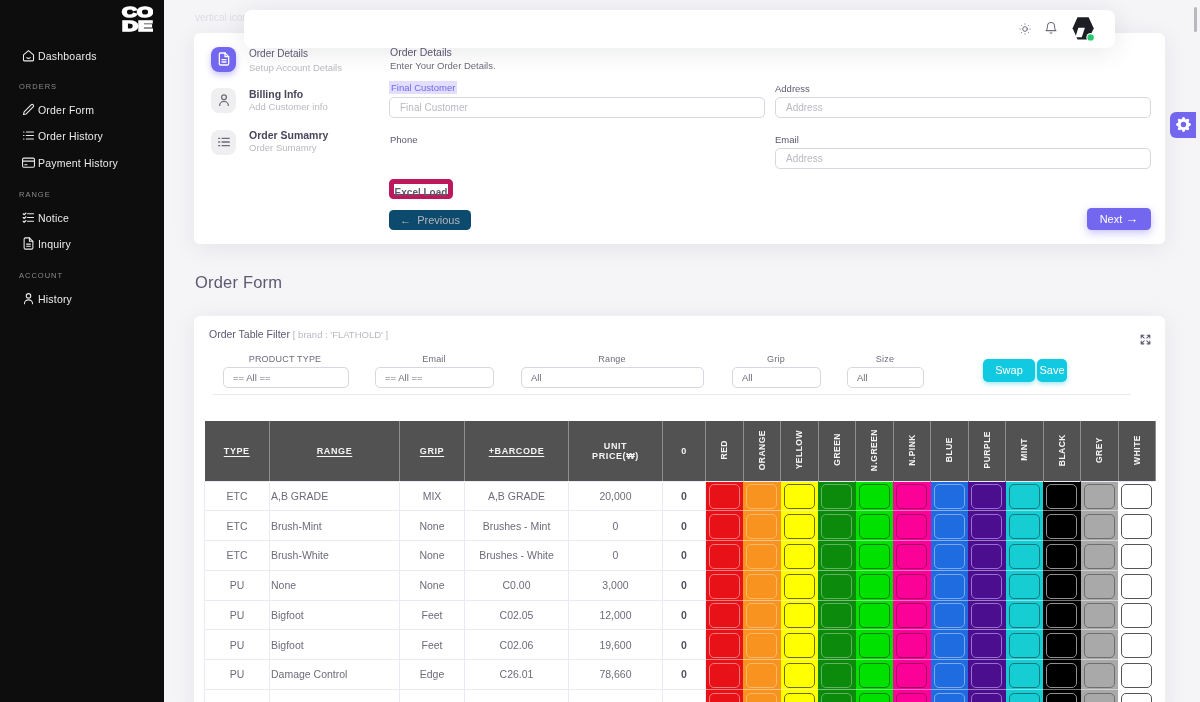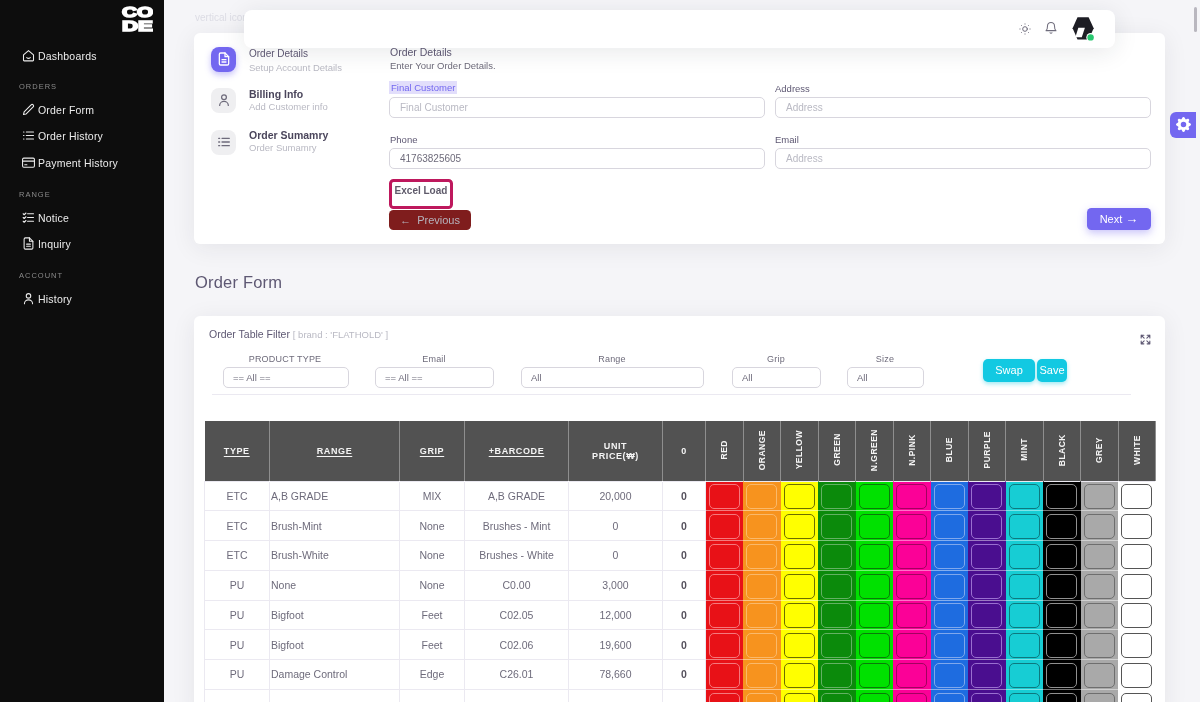--- a/index.html
+++ b/index.html
@@ -138,25 +138,24 @@
       </svg></div>
 <div class="steptitle b" style="top:96px">Order Sumamry</div>
 <div class="stepsub" style="top:109px">Order Sumamry</div>
 <div class="steptitle" style="left:196px;top:13px;font-size:10.5px">Order Details</div>
 <div class="stepsub" style="left:196px;top:27px;color:#6e6b7b">Enter Your Order Details.</div>
 <div class="formlbl" style="left:195px;top:49px"><span style="background:#e2defb;color:#7367f0;padding:1px 2px">Final Customer</span></div>
 <div class="finput" style="left:195px;top:64px;width:376px">Final Customer</div>
 <div class="formlbl" style="left:581px;top:50px">Address</div>
 <div class="finput" style="left:581px;top:64px;width:376px">Address</div>
 <div class="formlbl" style="left:196px;top:101px">Phone</div>
-<div class="finput val" style="left:195px;top:115px;width:376px">41763825605</div>
 <div class="formlbl" style="left:581px;top:101px">Email</div>
 <div class="finput" style="left:581px;top:115px;width:376px">Address</div>
-<div class="btn" style="left:195px;top:146px;width:64px;height:30px;line-height:18px;border:3px solid #be185d;color:#5f5b6b;font-size:10px;font-weight:bold">Excel Load</div>
-<div class="btn" style="left:195px;top:177px;width:82px;height:20px;line-height:20px;background:#7f1d1d;color:#b6b4be">←&nbsp; Previous</div>
+<div class="btn" style="left:195px;top:146px;width:64px;height:20px;line-height:18px;border:5px solid #be185d;color:#5f5b6b;font-size:10px;font-weight:bold">Excel Load</div>
+<div class="btn" style="left:195px;top:177px;width:82px;height:20px;line-height:20px;background:#0c4a6e;color:#b6b4be">←&nbsp; Previous</div>
 <div class="btn" style="left:893px;top:175px;width:64px;height:22px;line-height:22px;background:#7367f0;color:#fff;box-shadow:0 3px 8px rgba(115,103,240,.4)">Next <span style="font-size:13px">→</span></div>
 </div>
 <h2 id="oftitle">Order Form</h2>
 <div class="card" id="fcard">
 <div style="position:absolute;left:15px;top:12px;font-size:10.5px;color:#5e5873">Order Table Filter <span style="color:#b9b9c3;font-size:9.5px">[ brand : 'FLATHOLD' ]</span></div>
 <div style="position:absolute;left:945px;top:16px"><svg width="13" height="13" viewBox="0 0 24 24" fill="none" stroke="#5e5873" stroke-width="2" stroke-linecap="round" stroke-linejoin="round">
         <path d="M4 9V4h5M20 9V4h-5M4 15v5h5M20 15v5h-5M4 4l5.5 5.5M20 4l-5.5 5.5M4 20l5.5-5.5M20 20l-5.5-5.5"></path>
       </svg></div>
 <div class="flbl" style="left:91px">PRODUCT TYPE</div>
     <div class="fin" style="left:29px;width:126px">== All ==</div>

